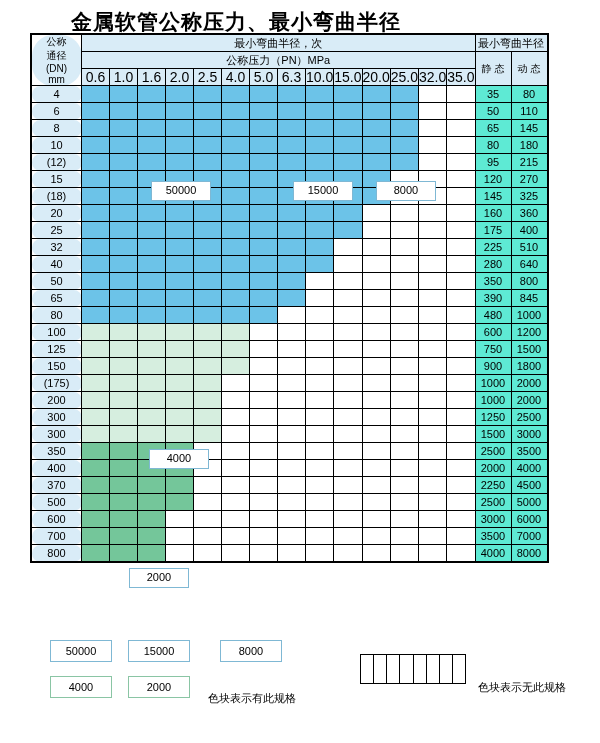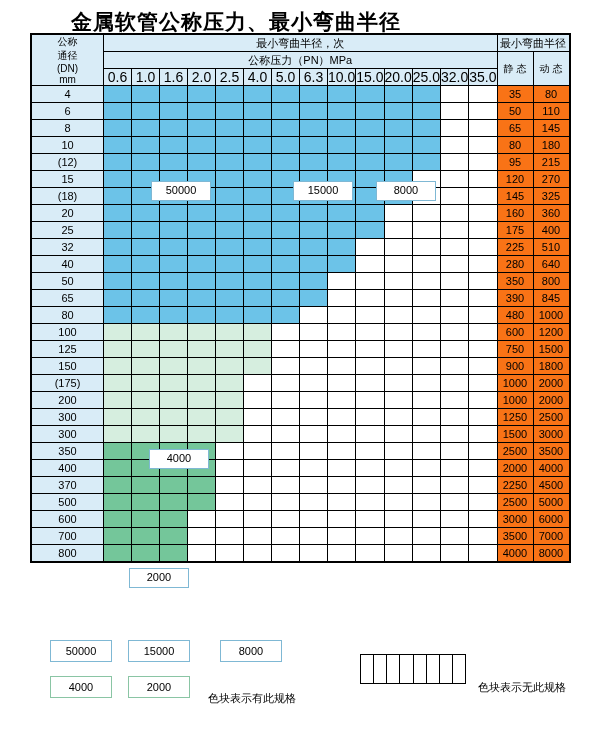--- a/index.html
+++ b/index.html
@@ -29,28 +29,28 @@
   }
   table.main td,table.main th{
     border:1px solid #000;
     padding:0;margin:0;
     text-align:center;
     vertical-align:middle;
     font-weight:normal;
     height:17px;
     box-sizing:border-box;
   }
-  .hdr-dn{width:72px;}
+  .hdr-dn{width:50px;border-radius:21px;}
   .hdr-pn{width:28px;}
   .hdr-r{width:36px;}
   .hdr-fill{background:#d9ecf7;}
   .hdr-label{font-size:11px;}
   .hdr-small{font-size:14px;}
   .dn-cell{background:#d9ecf7;font-size:11px;height:17px;}
-  .r-cell{background:#f97316;font-size:11px;}
+  .r-cell{background:#5eead4;font-size:11px;}
   .c-blue{background:#6cc3e8;}
   .c-green{background:#74c69a;}
   .c-lgreen{background:#d6eedf;}
   .c-white{background:#ffffff;}
   
   .callout{
     position:absolute;
     background:#ffffff;
     border:1px solid #7fb8d4;
     font-size:11px;

